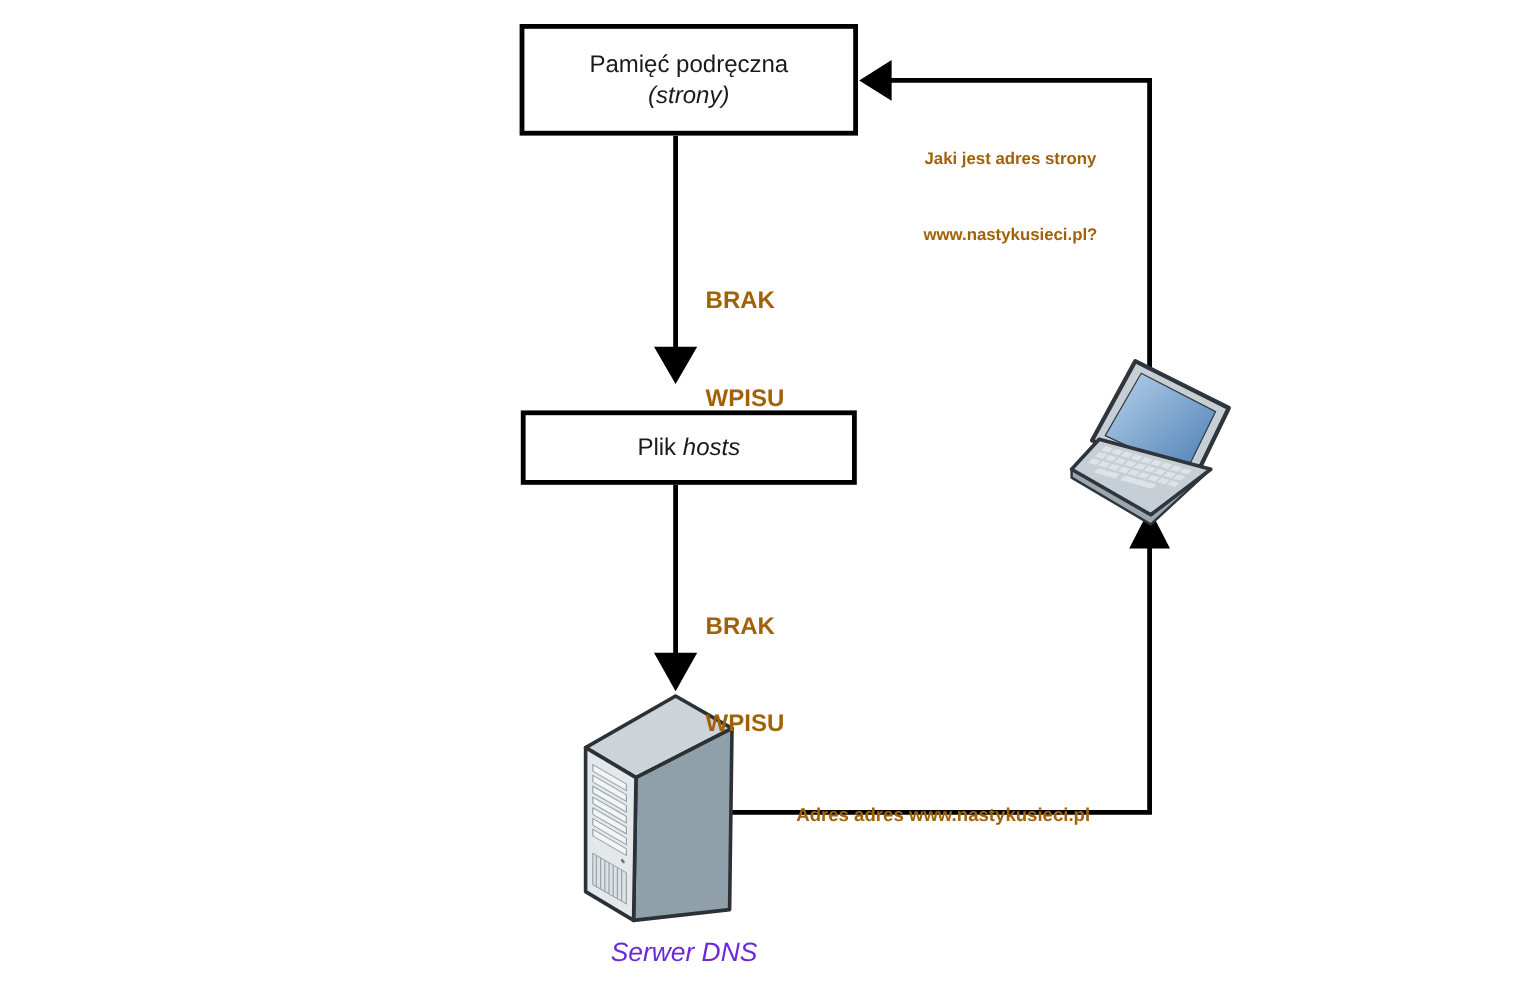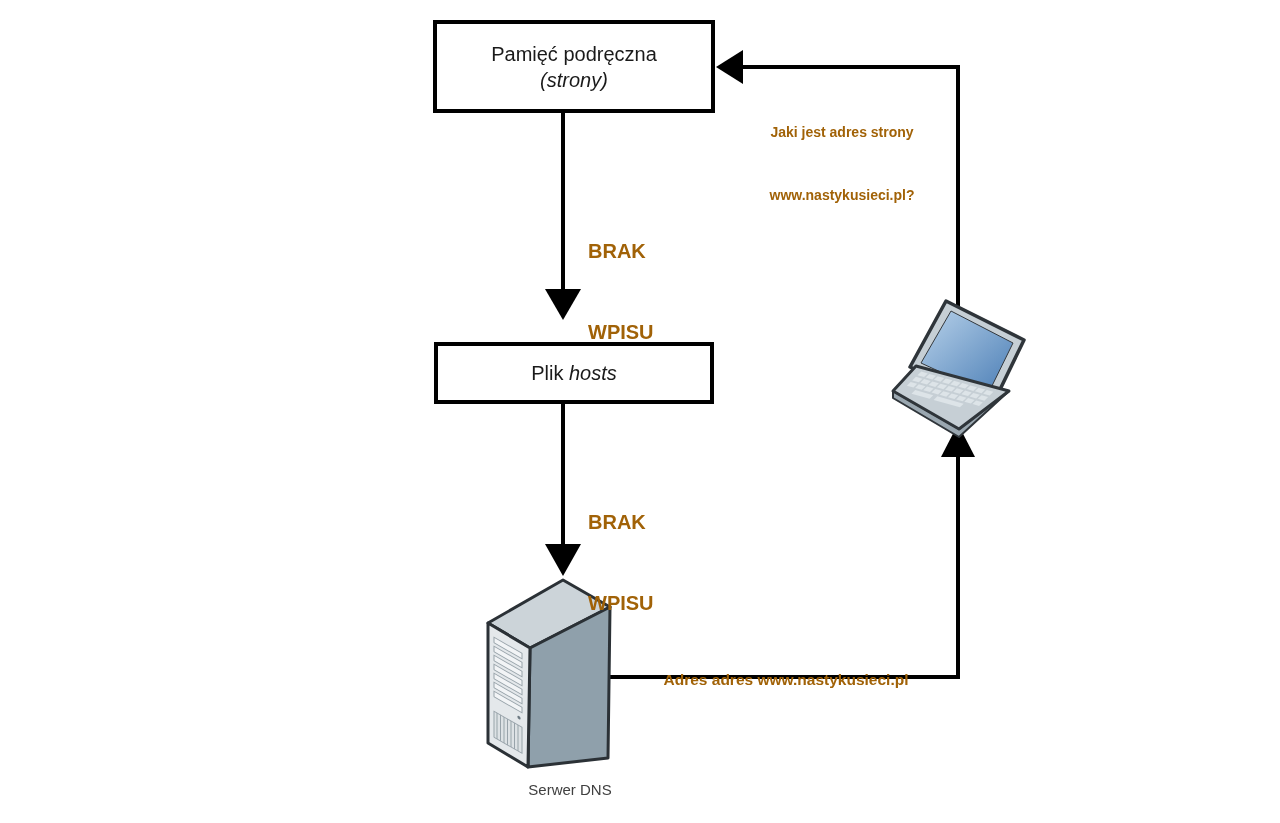--- a/index.html
+++ b/index.html
@@ -20,21 +20,21 @@
     position:absolute;font-family:Liberation Sans, sans-serif;font-weight:600;
     color:#a16207;white-space:pre;
   }
   .brak{font-size:20px;line-height:27px;text-align:left;}
   .brak1{left:588px;top:184px;}
   .brak2{left:588px;top:455px;}
   .request-label{left:723px;top:80px;width:238px;font-size:14px;line-height:21px;text-align:center;}
   .response-label{left:626px;top:625px;width:320px;font-size:15.5px;line-height:22px;text-align:center;}
   .server-label{
     position:absolute;left:470px;top:781px;width:200px;text-align:center;
-    font-size:15px;color:#404040;
+    font-size:22px;color:#6d28d9;font-style:italic;
   }
 </style>
 </head>
 <body>
 
 <div class="canvas">
 
   <svg width="1280" height="823" viewBox="0 0 1280 823">
     <defs>
       <linearGradient id="scr" x1="0" y1="0" x2="1" y2="1">

